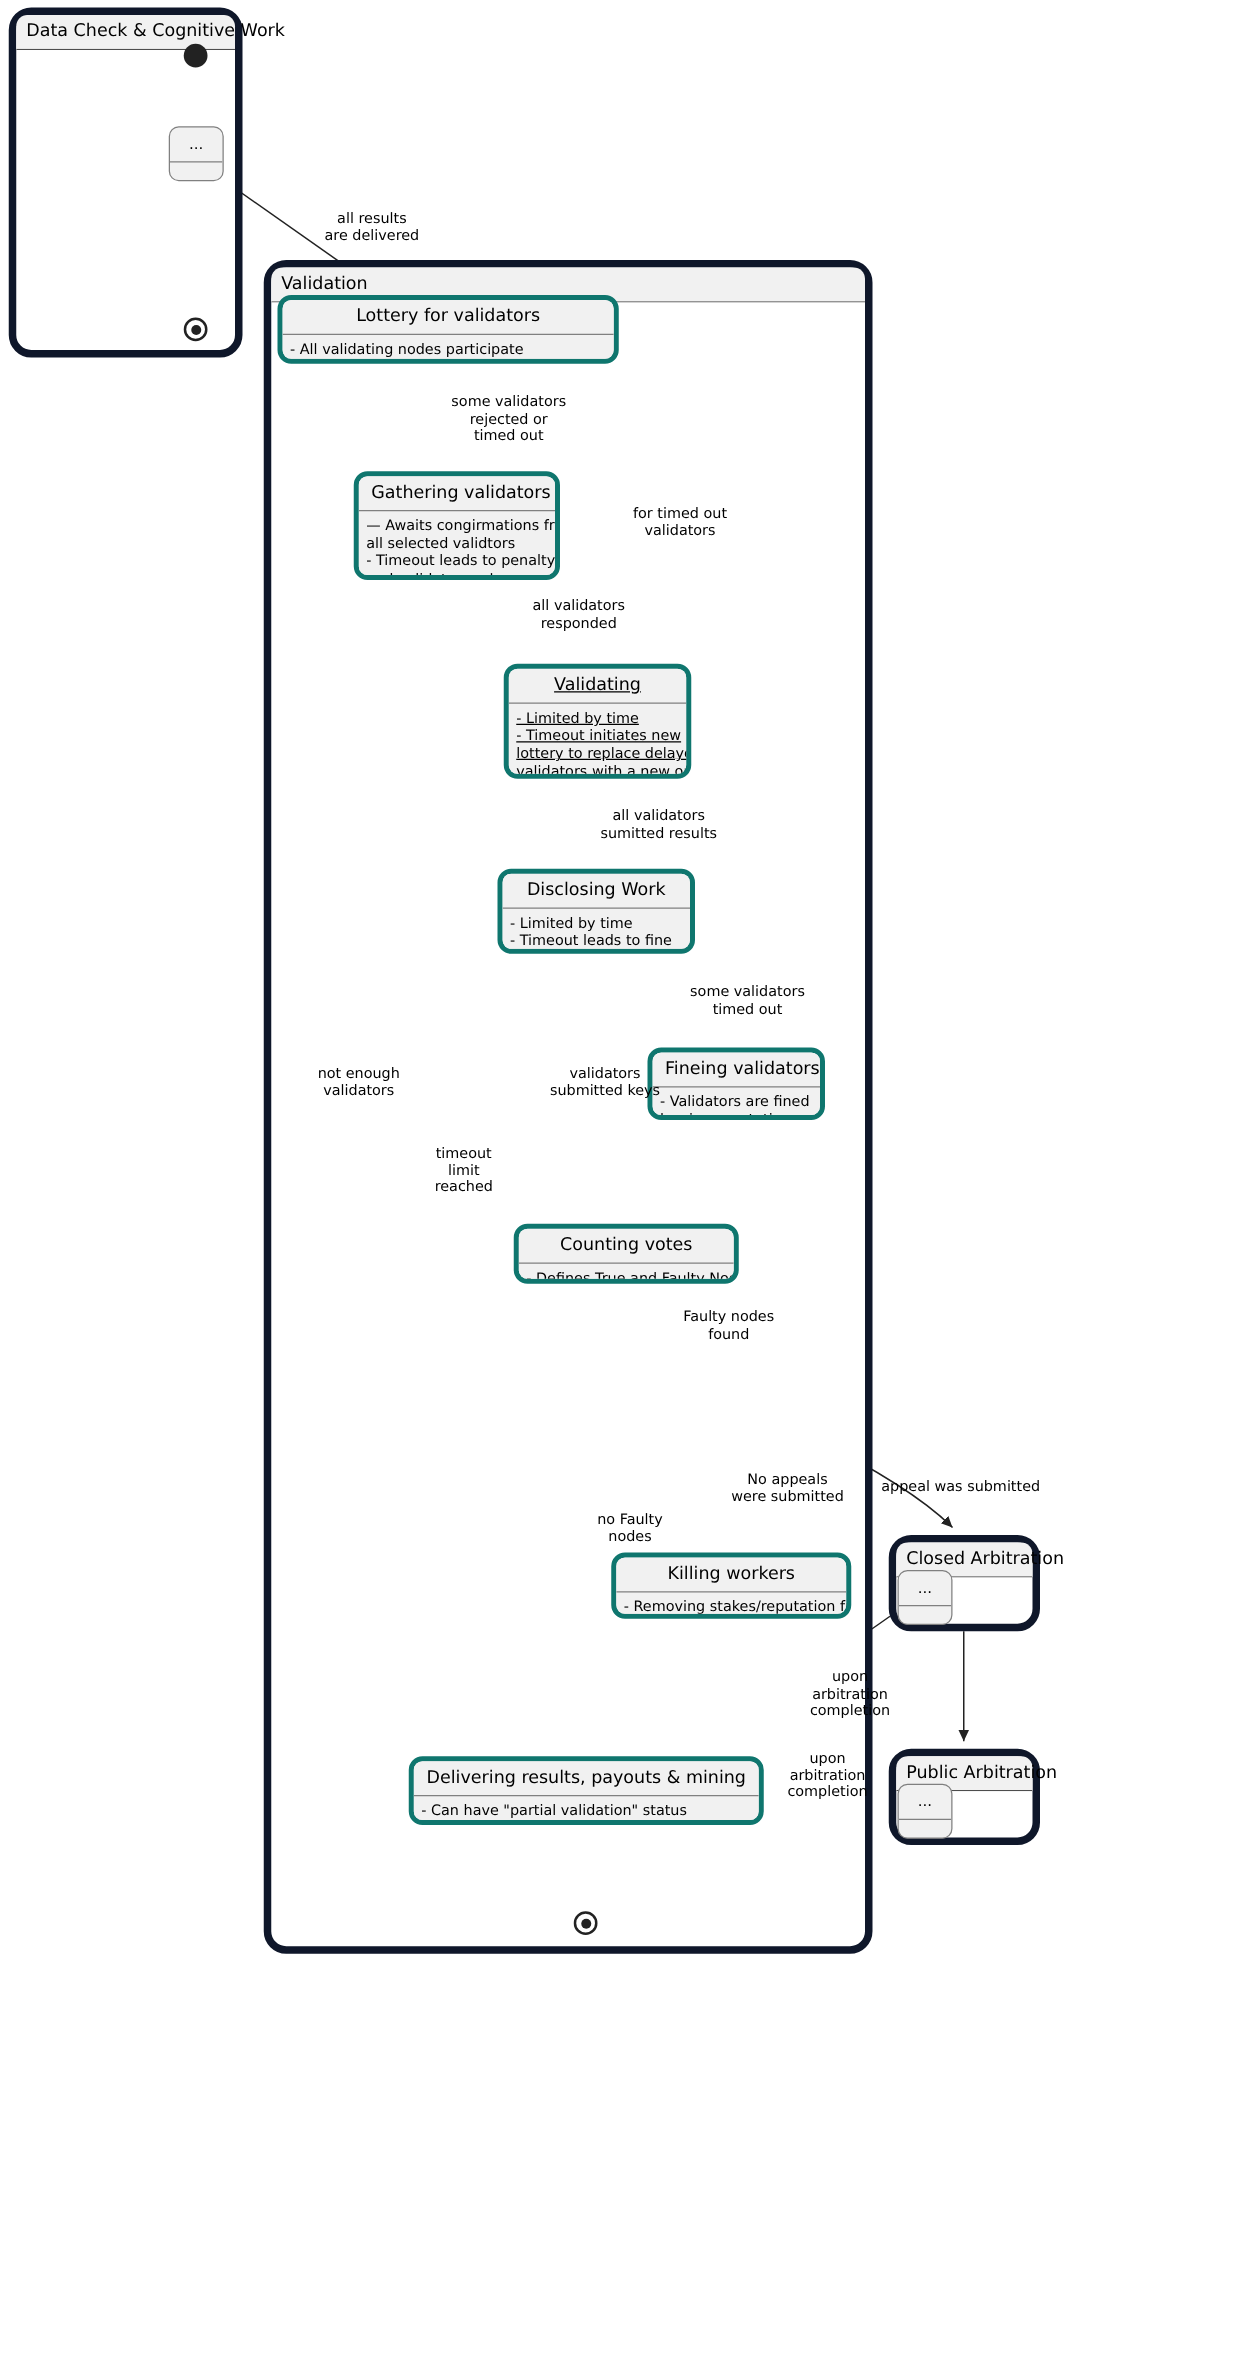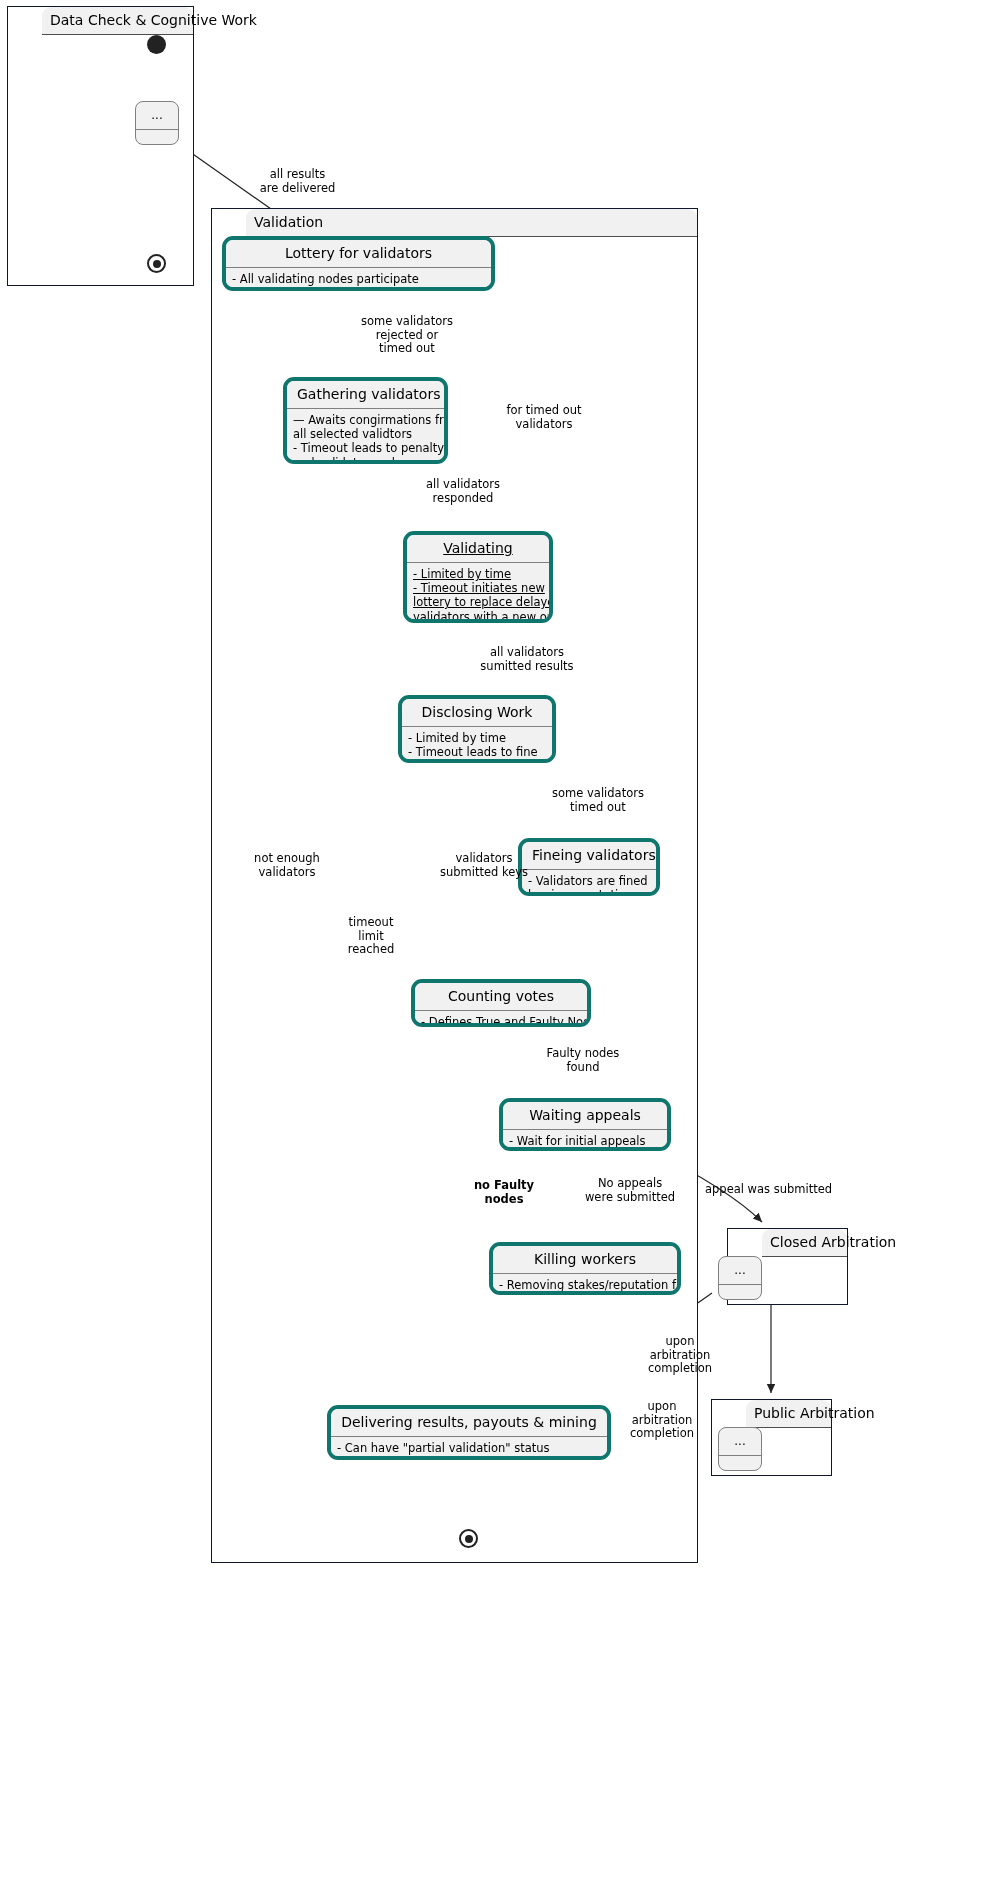--- a/index.html
+++ b/index.html
@@ -1,21 +1,21 @@
 <!DOCTYPE html>
 <html><head>
 <meta charset="utf-8">
 <style>
   html,body{margin:0;padding:0;background:#ffffff;}
   body{font-family:"DejaVu Sans","Liberation Sans",sans-serif;color:#000;}
   #canvas{position:relative;width:1007px;height:1887px;background:#fff;overflow:hidden;}
   svg.edges{position:absolute;left:0;top:0;width:1007px;height:1887px;pointer-events:none;}
 
   
-  .composite{position:absolute;border:1px solid #0f172a;border-radius:0;background:#fff;box-sizing:border-box;padding-left:34px;}
+  .composite{position:absolute;border:6px solid #0f172a;border-radius:18px;background:#fff;box-sizing:border-box;}
   .composite > .comp-title{
       font-size:14px;line-height:20px;padding:3px 8px 4px 8px;
       background:#f1f1f1;border-bottom:1px solid #4d4d4d;
       border-radius:9px 9px 0 0;box-sizing:border-box;white-space:nowrap;}
   .comp-title.center{text-align:left;}
   .comp-title.left{text-align:left;}
 
   
   .state{position:absolute;border:4px solid #0f766e;border-radius:11px;background:#f1f1f1;box-sizing:border-box;overflow:hidden;}
   .state .st-name{font-size:14px;line-height:17px;text-align:center;padding:5px 10px 5px 10px;background:#f1f1f1;white-space:nowrap;}
@@ -154,48 +154,41 @@
     </div>
   </div>
 
   <div class="state" style="left:411px;top:979px;width:180px;height:48px;">
     <div class="st-name">Counting votes</div>
     <div class="st-body">
       <div>- Defines True and Faulty Nodes</div>
     </div>
   </div>
 
-  <div class="state" style="left:499px;top:1098px;width:172px;height:53px;">
-    <div class="st-name">Waiting appeals</div>
-    <div class="st-body">
-      <div>- Wait for initial appeals</div>
-      <div>with some given timeout time</div>
-    </div>
-  </div>
 
   <div class="state" style="left:489px;top:1242px;width:192px;height:53px;">
     <div class="st-name">Killing workers</div>
     <div class="st-body">
       <div>- Removing stakes/reputation from</div>
       <div>the Worker Nodes reported Faulty</div>
     </div>
   </div>
 
   <div class="state" style="left:327px;top:1405px;width:284px;height:55px;">
     <div class="st-name">Delivering results, payouts &amp; mining</div>
     <div class="st-body">
       <div>- Can have "partial validation" status</div>
       <div>- In this case QA stake is partially repaid to the Client</div>
 
     </div>
   </div>
 
   <div class="end-node" style="left:459px;top:1529px;"></div>
 
-  <div class="composite" style="left:711px;top:1228px;width:121px;height:77px;margin-left:16px;">
+  <div class="composite" style="left:711px;top:1228px;width:121px;height:77px;">
     <div class="comp-title center">Closed Arbitration</div>
   </div>
   <div class="mini" style="left:718px;top:1256px;width:44px;height:44px;">
     <div class="mini-top">...</div>
     <div class="mini-bot"></div>
   </div>
 
   <div class="composite" style="left:711px;top:1399px;width:121px;height:77px;">
     <div class="comp-title center">Public Arbitration</div>
   </div>
@@ -229,21 +222,21 @@
   <div class="elabel c" style="left:244px;top:852px;width:86px;">not enough
 validators</div>
 
   <div class="elabel c" style="left:340px;top:916px;width:62px;">timeout
 limit
 reached</div>
 
   <div class="elabel c" style="left:527px;top:1047px;width:112px;">Faulty nodes
 found</div>
 
-  <div class="elabel c" style="left:461px;top:1179px;width:86px;font-weight:bold;">no Faulty
+  <div class="elabel c" style="left:461px;top:1209px;width:86px;">no Faulty
 nodes</div>
 
   <div class="elabel c" style="left:570px;top:1177px;width:120px;">No appeals
 were submitted</div>
 
   <div class="elabel l" style="left:705px;top:1183px;width:130px;">appeal was submitted</div>
 
   <div class="elabel c" style="left:639px;top:1335px;width:82px;">upon
 arbitration
 completion</div>

